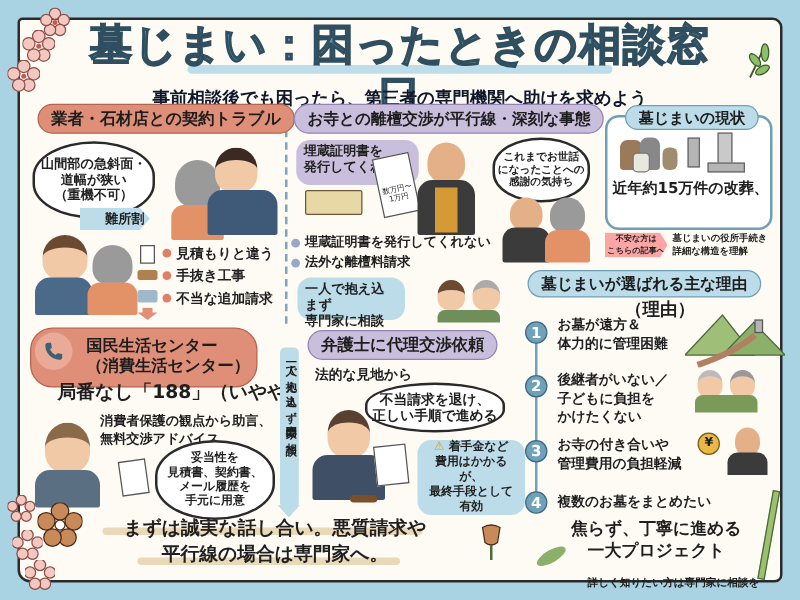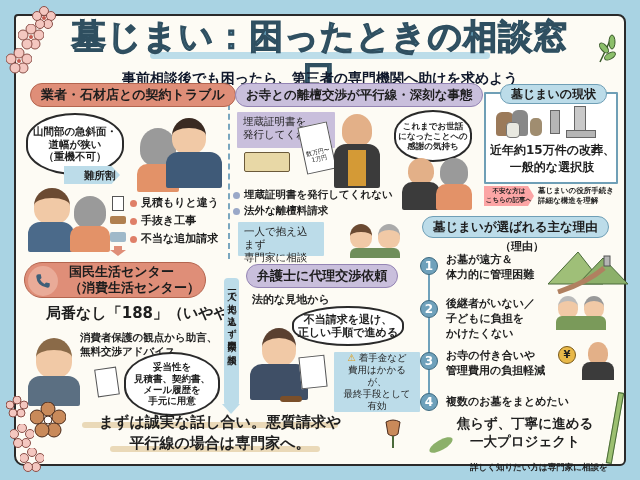--- a/index.html
+++ b/index.html
@@ -8,21 +8,21 @@
 .abs{position:absolute}
 .title{position:absolute;left:60px;top:16px;width:520px;text-align:center;font-size:34px;font-weight:bold;color:#5e94ad;letter-spacing:1px;-webkit-text-stroke:1.2px #2f4f60;line-height:40px}
 .title-underline{position:absolute;left:150px;top:52px;width:340px;height:7px;background:#bcdde9;border-radius:4px}
 .subtitle{position:absolute;left:60px;top:70px;width:520px;text-align:center;font-size:14px;font-weight:bold;color:#0f172a}
 .pill{position:absolute;border-radius:14px;font-weight:bold;color:#1d1d1d;white-space:nowrap;padding:0 10px;display:flex;align-items:center}
 .pill.red{background:#df8e78;border:1.5px solid #b4654f}
 .pill.purple{background:#c9bfdc;border:1.5px solid #9484b4}
 .pill.blue{background:#bcdce9;border:1.5px solid #6f9fb6}
 .txt{position:absolute;font-weight:bold;line-height:1.2;white-space:nowrap}
 .bubble{position:absolute;background:#fff;border:2px solid #2a2a2a;border-radius:50%/45%;display:flex;align-items:center;justify-content:center;text-align:center;font-weight:bold;line-height:1.2}
-.box{position:absolute;border-radius:1px;font-weight:normal;line-height:1.25}
+.box{position:absolute;border-radius:11px;font-weight:bold;line-height:1.25}
 .dash{position:absolute;border-left:2px dashed #7aa7bf}
 .dot{display:inline-block;width:7px;height:7px;border-radius:50%;margin-right:4px;vertical-align:middle}
 .num{position:absolute;width:18px;height:18px;border-radius:50%;background:#6fa1bb;color:#fff;font-size:12px;font-weight:bold;display:flex;align-items:center;justify-content:center;border:1.5px solid #3e6a80}
 .person{position:absolute;border-radius:50% 50% 40% 40%}
 .vert{position:absolute;writing-mode:vertical-rl;font-size:9px;font-weight:bold;background:#bcdce9;color:#1d1d1d;padding:6px 1px;border-radius:4px;letter-spacing:1px}
 </style>
 </head>
 <body>
 
 <div class="paper"></div>
@@ -132,32 +132,31 @@
 <div class="pill blue" style="left:500px;top:84px;height:20px;font-size:12px">墓じまいの現状</div>
 <div class="abs" style="left:496px;top:112px;width:18px;height:24px;background:#9b7a5a;border-radius:6px 6px 3px 3px"></div>
 <div class="abs" style="left:512px;top:110px;width:16px;height:26px;background:#888;border-radius:6px 6px 3px 3px"></div>
 <div class="abs" style="left:506px;top:122px;width:14px;height:16px;background:#e8e8e0;border:1px solid #777;border-radius:4px"></div>
 <div class="abs" style="left:530px;top:118px;width:12px;height:18px;background:#a08d70;border-radius:5px"></div>
 <div class="abs" style="left:550px;top:110px;width:10px;height:24px;background:#b5b5b5;border:1px solid #666"></div>
 <div class="abs" style="left:574px;top:106px;width:12px;height:28px;background:#c9c9c9;border:1px solid #666"></div>
 <div class="abs" style="left:566px;top:130px;width:30px;height:8px;background:#b5b5b5;border:1px solid #666"></div>
 <div class="txt" style="left:490px;top:142px;width:124px;text-align:center;font-size:12px;line-height:17px">
   <div>近年約15万件の改葬、</div>
-  <div>一般的な選択肢</div>
 </div>
 <div class="abs" style="left:484px;top:186px;width:50px;height:20px;background:#fca5a5;clip-path:polygon(0 0,88% 0,100% 50%,88% 100%,0 100%);font-size:6.5px;font-weight:bold;text-align:center;line-height:9px;padding-top:1px">
   <div>不安な方は</div>
   <div>こちらの記事へ</div>
 </div>
 <div class="txt" style="left:538px;top:186px;font-size:7.5px;line-height:10px">
   <div>墓じまいの役所手続き</div>
   <div>詳細な構造を理解</div>
 </div>
 
-<div class="pill red" style="left:24px;top:262px;width:182px;height:36px;border-radius:18px;padding-left:44px;font-size:13px;flex-direction:column;justify-content:center;align-items:flex-start;line-height:16px">
+<div class="pill red" style="left:24px;top:262px;width:182px;height:48px;border-radius:18px;padding-left:44px;font-size:13px;flex-direction:column;justify-content:center;align-items:flex-start;line-height:16px">
   <div>国民生活センター</div>
   <div>（消費生活センター）</div>
 </div>
 <div class="abs" style="left:28px;top:266px;width:30px;height:30px;border-radius:50%;background:#e9ab98;display:flex;align-items:center;justify-content:center">
   <svg width="18" height="18" viewBox="0 0 24 24">
       <path d="M6 3 L9 3 L10 8 L8 10 Q10 14 14 16 L16 14 L21 15 L21 18 Q21 21 18 21 Q4 19 3 6 Q3 3 6 3 Z" fill="#3e5f78"></path>
     </svg>
 </div>
 <div class="txt" style="left:46px;top:304px;font-size:15px">局番なし「188」（いやや）</div>
 <div class="txt" style="left:80px;top:330px;font-size:10.5px;line-height:14px">
@@ -188,21 +187,21 @@
 <div class="abs" style="left:300px;top:356px;width:26px;height:32px;background:#fff;border:1px solid #555;transform:rotate(-6deg)"></div>
 <div class="abs" style="left:280px;top:396px;width:22px;height:6px;background:#7a4f2a;border-radius:3px"></div>
 <div class="box" style="left:334px;top:352px;width:86px;height:60px;background:#bcdce9;font-size:9.5px;padding:0 6px;text-align:center">
   <div><span style="color:#e0a020">⚠</span> <span>着手金など</span></div>
   <div>費用はかかるが、</div>
   <div>最終手段として</div>
   <div>有効</div>
 </div>
 
 <div class="pill blue" style="left:422px;top:216px;height:22px;font-size:12.5px">墓じまいが選ばれる主な理由</div>
-<div class="txt" style="left:500px;top:240px;font-size:11px">（理由）</div>
+<div class="txt" style="left:500px;top:240px;font-size:14px">（理由）</div>
 <div class="abs" style="left:428px;top:262px;width:2px;height:140px;background:#6fa1bb"></div>
 <div class="num" style="left:420px;top:257px">1</div>
 <div class="txt" style="left:446px;top:252px;font-size:11px;line-height:15px">
   <div>お墓が遠方＆</div>
   <div>体力的に管理困難</div>
 </div>
 <div class="num" style="left:420px;top:300px">2</div>
 <div class="txt" style="left:446px;top:296px;font-size:11px;line-height:15px">
   <div>後継者がいない／</div>
   <div>子どもに負担を</div>

